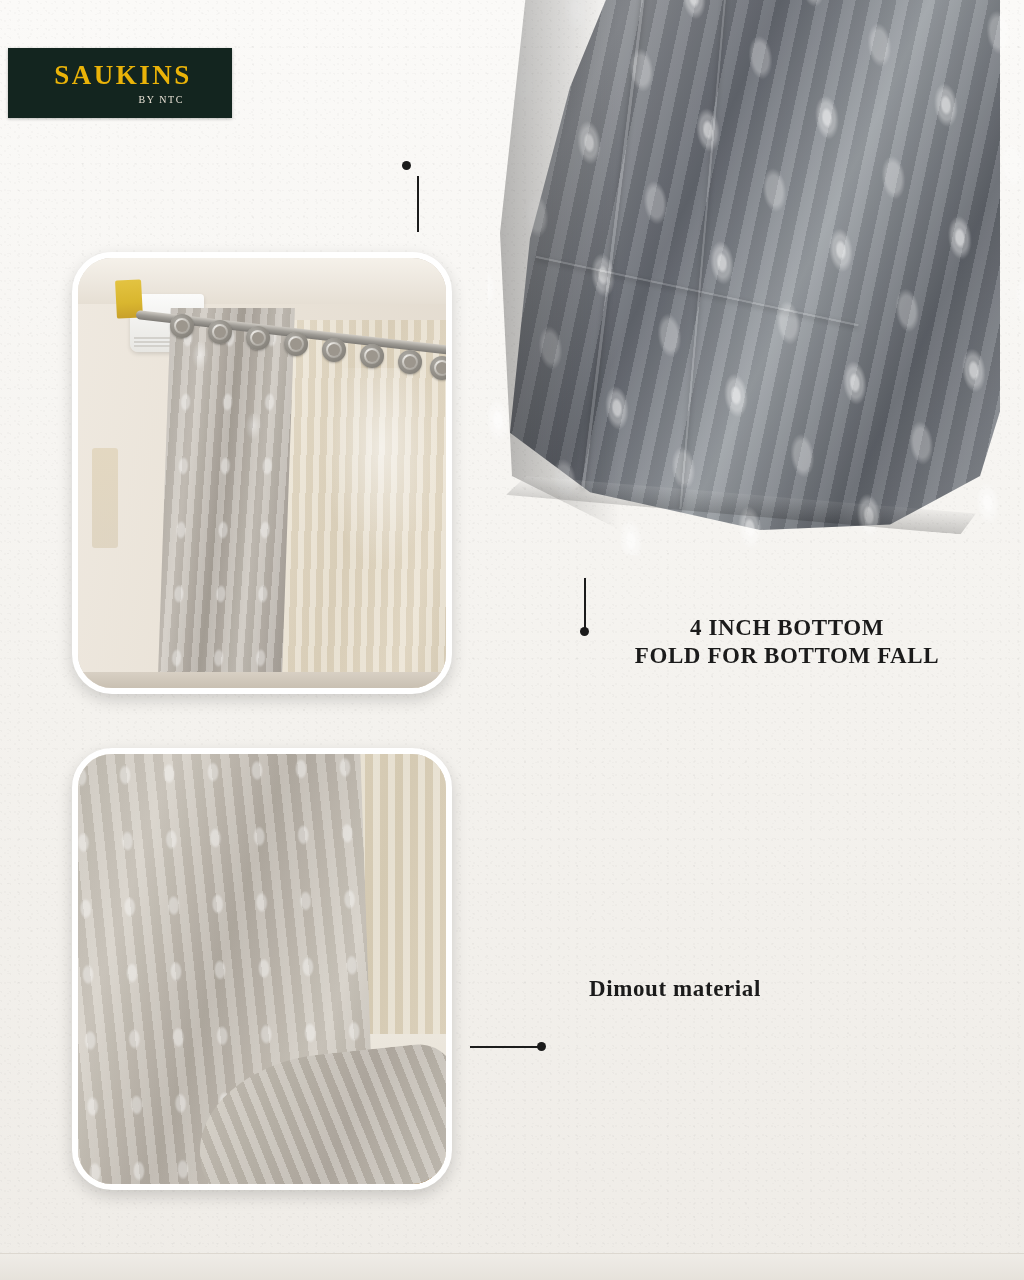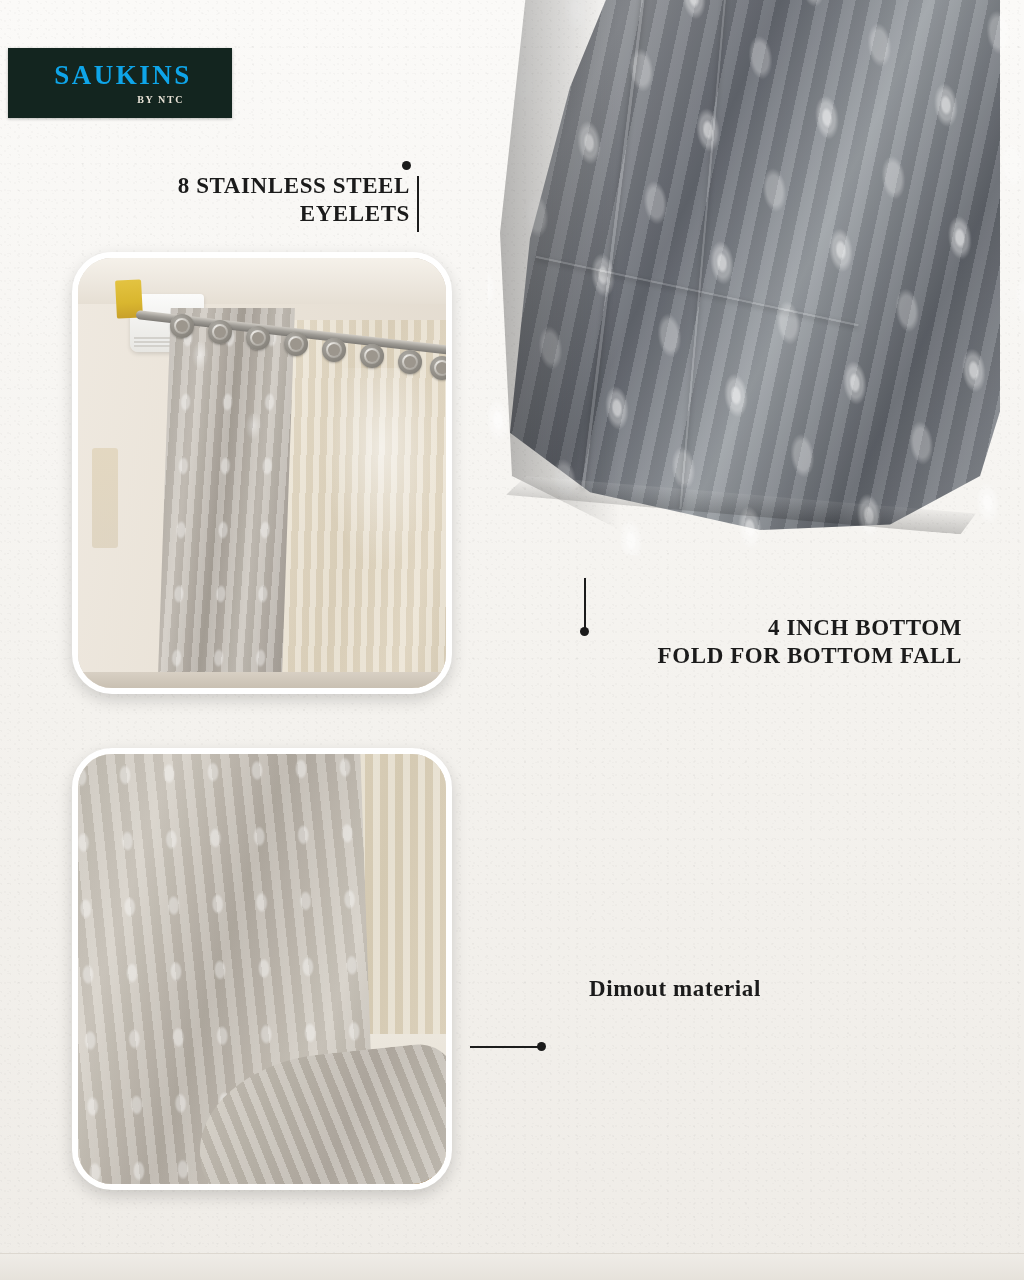--- a/index.html
+++ b/index.html
@@ -34,37 +34,36 @@
     width: 224px;
     height: 70px;
     background: #13251f;
     display: flex;
     flex-direction: column;
     justify-content: center;
     align-items: center;
     box-shadow: 0 1px 3px rgba(0,0,0,0.25);
   }
   .brand-name {
-    color: #0ea5e9;
+    color: #eab308;
     font-family: "Liberation Serif", serif;
     font-size: 27px;
     letter-spacing: 2.5px;
     font-weight: 700;
     line-height: 1;
     padding-left: 6px;
     text-align: right;
   }
   .brand-sub {
     color: #e8e2d6;
     font-size: 10px;
     letter-spacing: 1.6px;
     margin-top: 5px;
     align-self: flex-end;
     padding-right: 48px;
-    font-weight: bold;
   }
 
   
   .callout {
     position: absolute;
     color: #1b1b1b;
     font-family: "Liberation Serif", serif;
     font-weight: 700;
     letter-spacing: 0.6px;
     line-height: 1.22;
@@ -73,21 +72,21 @@
     left: 120px;
     top: 172px;
     width: 290px;
     text-align: right;
     font-size: 23px;
   }
   #callout-fold {
     left: 612px;
     top: 614px;
     width: 350px;
-    text-align: right;
+    text-align: center;
     font-size: 23px;
   }
   #callout-dimout {
     left: 510px;
     top: 975px;
     width: 330px;
     text-align: center;
     font-size: 23px;
   }
 
@@ -336,24 +335,20 @@
   <div id="hero-fabric">
     <div class="fabric-body"></div>
     <div class="fabric-pattern"></div>
     <div class="fabric-shadow-l"></div>
     <div class="fabric-fold" style="left:120px; top:0; width:3px; height:500px; transform:rotate(7deg);"></div>
     <div class="fabric-fold" style="left:210px; top:0; width:2px; height:520px; transform:rotate(5deg);"></div>
     <div class="fabric-fold" style="left:40px; top:300px; width:330px; height:2px; transform:rotate(12deg);"></div>
     <div class="fabric-hem"></div>
   </div>
 
-  <div class="callout" id="callout-eyelets">
-    <div>8 STAINLESS STEEL</div>
-    <div>EYELETS</div>
-  </div>
   <div class="leader leader-v" style="left:417px; top:176px; height:56px;"></div>
   <div class="dot" style="left:402px; top:161px;"></div>
 
   <div class="callout" id="callout-fold">
     <div>4 INCH BOTTOM</div>
     <div>FOLD FOR BOTTOM FALL</div>
   </div>
   <div class="leader leader-v" style="left:584px; top:578px; height:52px;"></div>
   <div class="dot" style="left:580px; top:627px;"></div>
 

